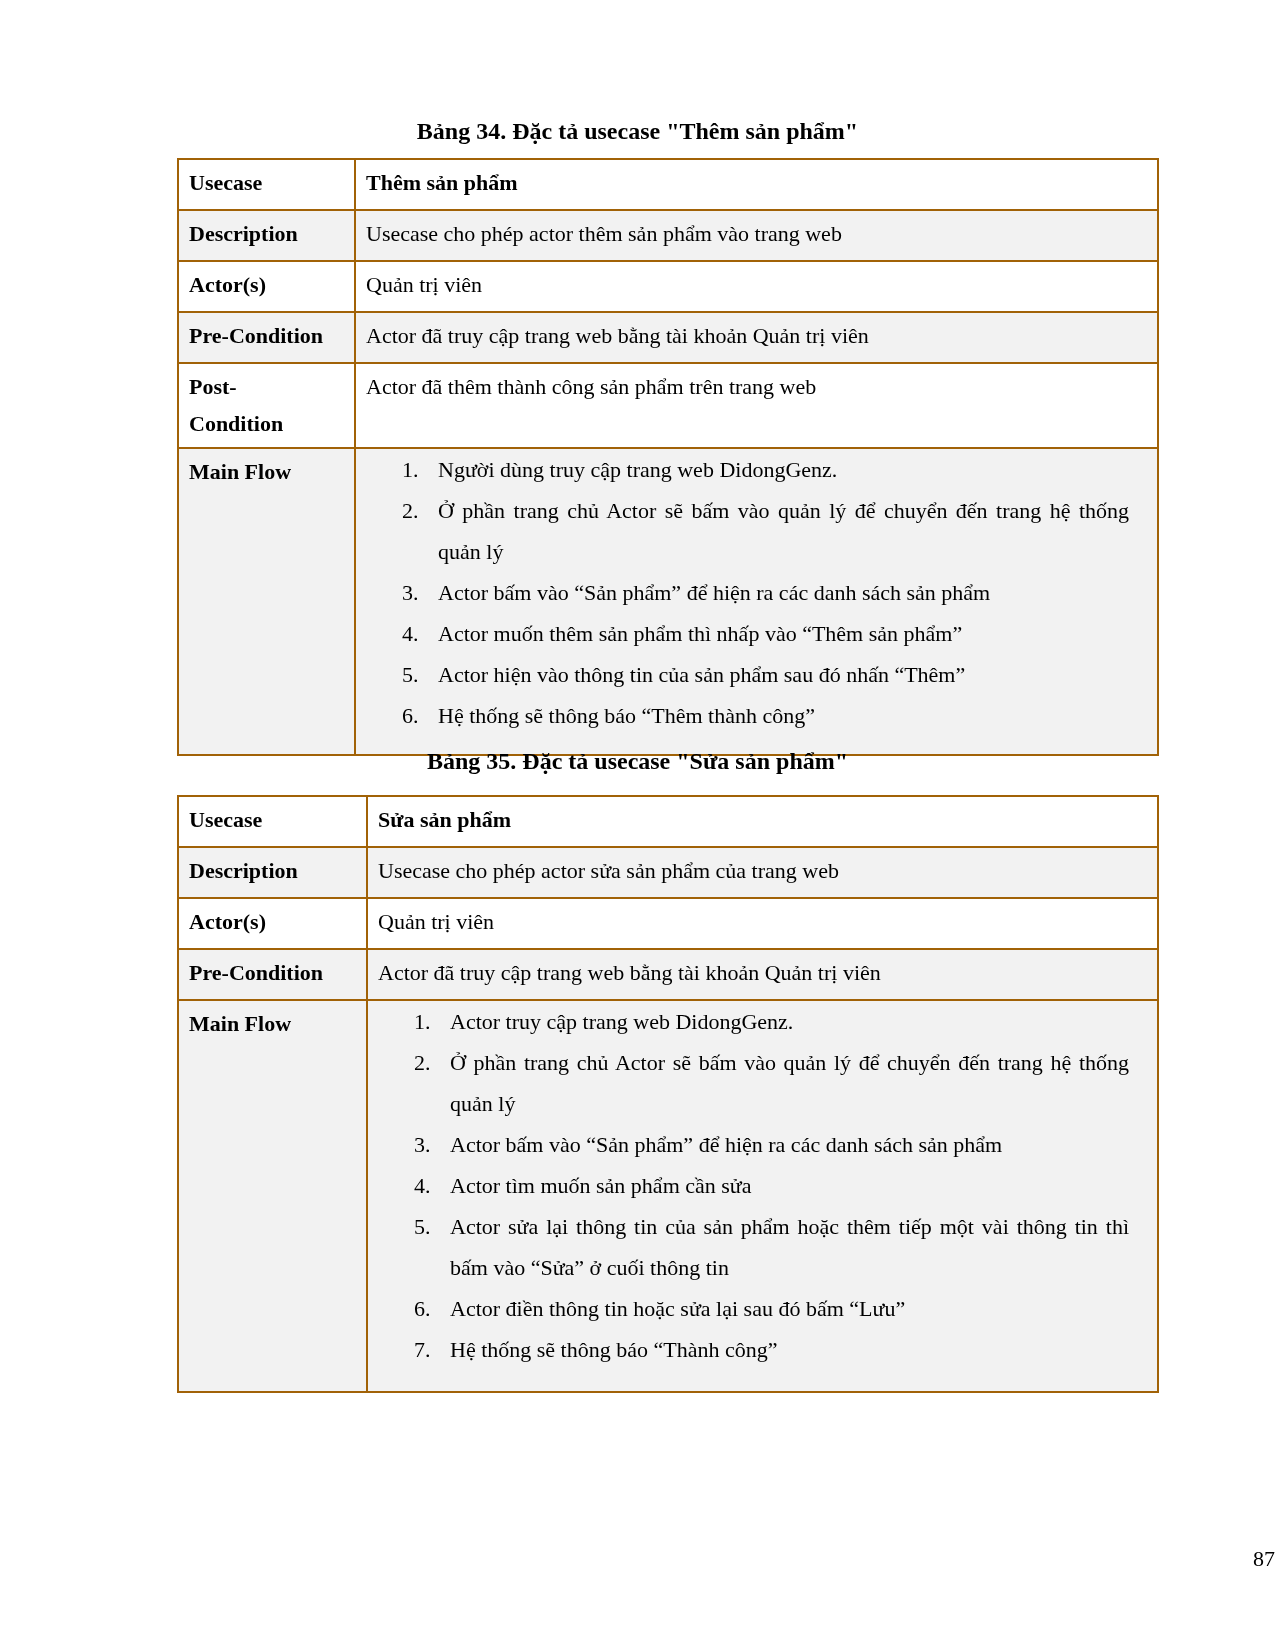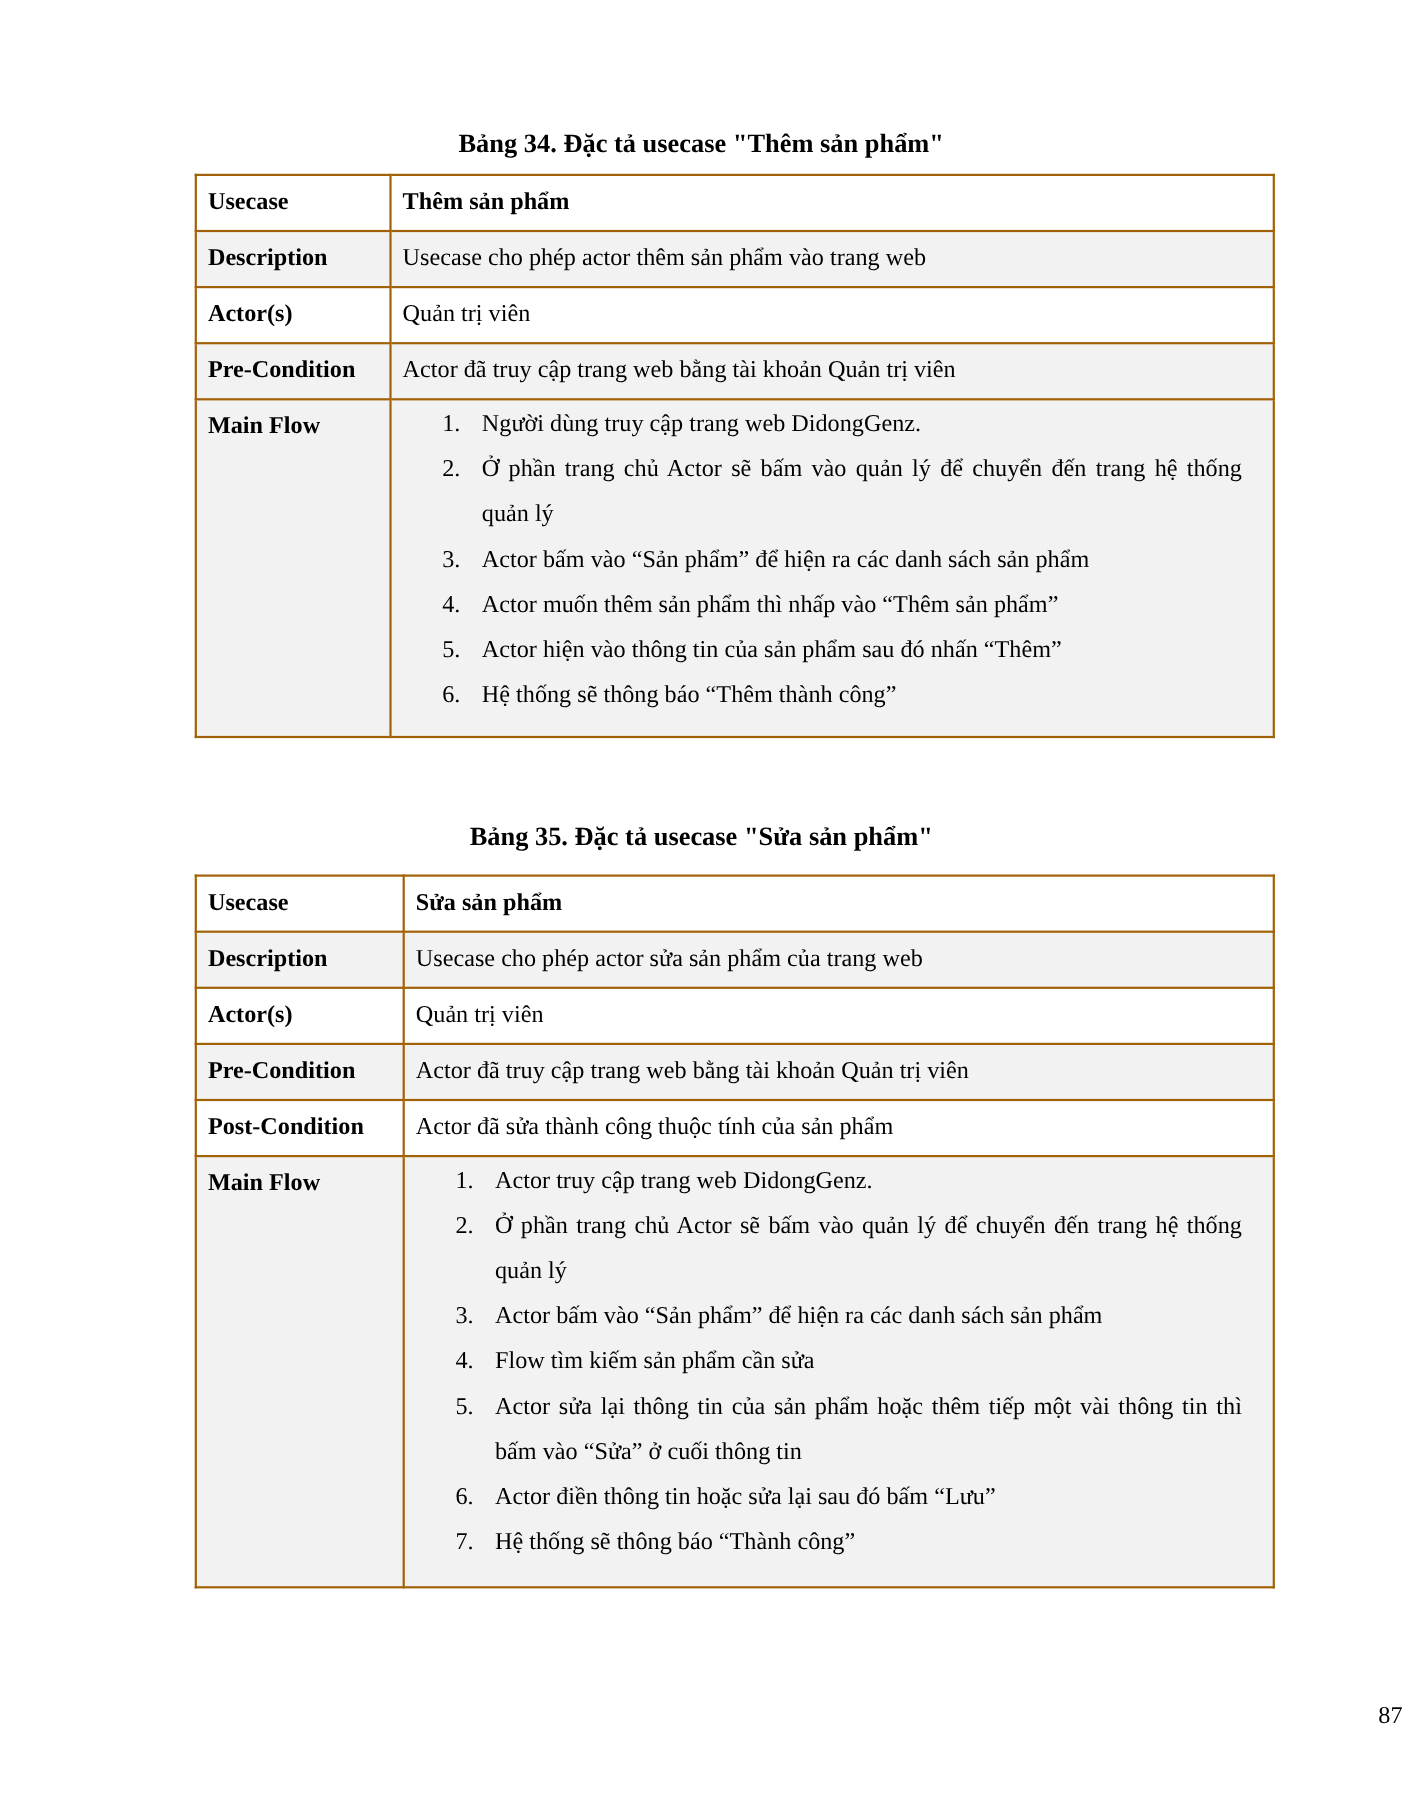--- a/index.html
+++ b/index.html
@@ -52,20 +52,29 @@
         </td>
   </tr>
   <tr class="gray" style="height:51px;">
     <td class="label">
           <span class="v">Pre-Condition</span>
         </td>
     <td>
           <span class="v">Actor đã truy cập trang web bằng tài khoản Quản trị viên</span>
         </td>
   </tr>
+  <tr class="white" style="height:85px;">
+    <td class="label">
+      <span class="v">Post-</span>
+      <span class="v">Condition</span>
+    </td>
+    <td>
+          <span class="v">Actor đã thêm thành công sản phẩm trên trang web</span>
+        </td>
+  </tr>
   <tr class="gray" style="height:307px;">
     <td class="label">
           <span class="v">Main Flow</span>
         </td>
     <td style="padding-top:0;">
       <ol class="flow" style="padding-left:36px;">
         <li><span class="num">1.</span><span>Người dùng truy cập trang web DidongGenz.</span></li>
         <li style="text-align:justify;"><span class="num">2.</span><span>Ở phần trang chủ Actor sẽ bấm vào quản lý để chuyển đến trang hệ thống quản lý</span></li>
         <li><span class="num">3.</span><span>Actor bấm vào “Sản phẩm” để hiện ra các danh sách sản phẩm</span></li>
         <li><span class="num">4.</span><span>Actor muốn thêm sản phẩm thì nhấp vào “Thêm sản phẩm”</span></li>
@@ -109,38 +118,30 @@
         </td>
   </tr>
   <tr class="gray" style="height:51px;">
     <td class="label">
           <span class="v">Pre-Condition</span>
         </td>
     <td>
           <span class="v">Actor đã truy cập trang web bằng tài khoản Quản trị viên</span>
         </td>
   </tr>
-  <tr class="white" style="height:51px;">
-    <td class="label" style="padding-right:4px;">
-          <span class="v">Post-Condition</span>
-        </td>
-    <td>
-          <span class="v">Actor đã sửa thành công thuộc tính của sản phẩm</span>
-        </td>
-  </tr>
   <tr class="gray" style="height:392px;">
     <td class="label">
           <span class="v">Main Flow</span>
         </td>
     <td style="padding-top:0;">
       <ol class="flow" style="padding-left:36px;">
         <li><span class="num">1.</span><span>Actor truy cập trang web DidongGenz.</span></li>
         <li style="text-align:justify;"><span class="num">2.</span><span>Ở phần trang chủ Actor sẽ bấm vào quản lý để chuyển đến trang hệ thống quản lý</span></li>
         <li><span class="num">3.</span><span>Actor bấm vào “Sản phẩm” để hiện ra các danh sách sản phẩm</span></li>
-        <li><span class="num">4.</span><span>Flow tìm kiếm sản phẩm cần sửa</span></li>
+        <li><span class="num">4.</span><span>Actor tìm muốn sản phẩm cần sửa</span></li>
         <li style="text-align:justify;"><span class="num">5.</span><span>Actor sửa lại thông tin của sản phẩm hoặc thêm tiếp một vài thông tin thì bấm vào “Sửa” ở cuối thông tin</span></li>
         <li><span class="num">6.</span><span>Actor điền thông tin hoặc sửa lại sau đó bấm “Lưu”</span></li>
         <li><span class="num">7.</span><span>Hệ thống sẽ thông báo “Thành công”</span></li>
       </ol>
     </td>
   </tr>
 </tbody>
   </table>
 
 <div class="page-num">87</div>

